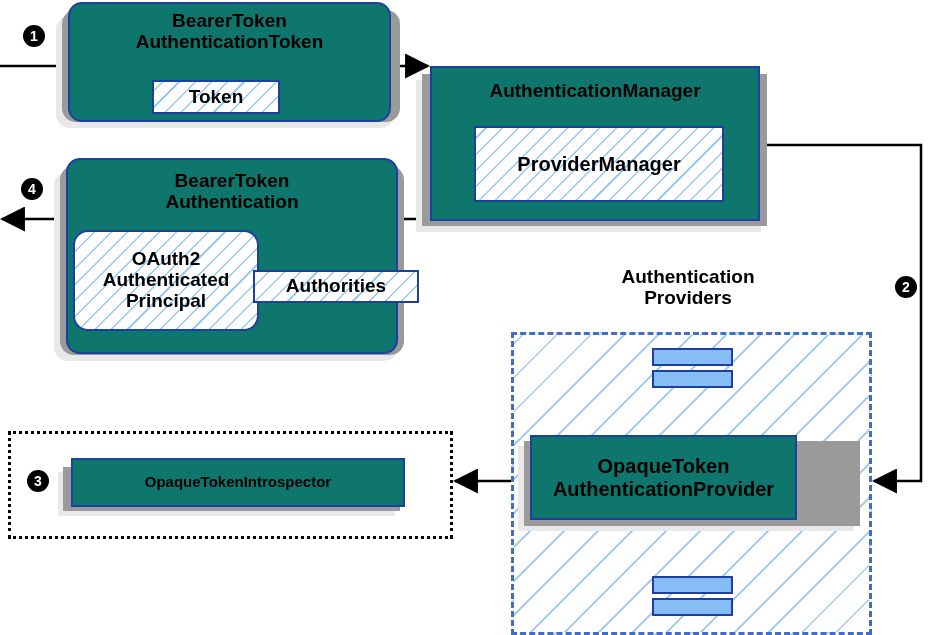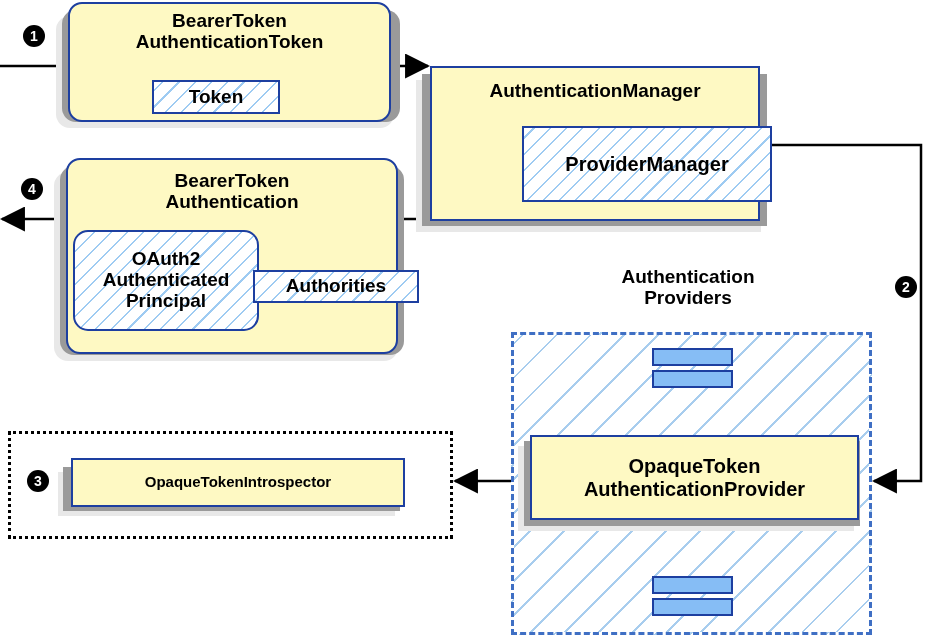--- a/index.html
+++ b/index.html
@@ -16,21 +16,21 @@
     width: 932px;
     height: 635px;
     background: #ffffff;
     overflow: hidden;
   }
 
   
   .node {
     position: absolute;
     box-sizing: border-box;
-    background: #fef9c3;
+    background: #0f766e;
     border: 2px solid #1d3fa0;
     color: #000000;
     font-weight: bold;
     display: flex;
     flex-direction: column;
     align-items: center;
   }
   .node.rounded { border-radius: 14px; }
 
   
@@ -174,38 +174,38 @@
   <div class="providers-region" style="left:511px; top:332px; width:361px; height:303px;"></div>
 
   <div class="mini-bar" style="left:652px; top:348px; width:81px; height:18px;"></div>
   <div class="mini-bar" style="left:652px; top:370px; width:81px; height:18px;"></div>
 
   <div class="mini-bar" style="left:652px; top:576px; width:81px; height:18px;"></div>
   <div class="mini-bar" style="left:652px; top:598px; width:81px; height:18px;"></div>
 
   <div class="shadow-b" style="left:518px; top:446px; width:336px; height:85px;"></div>
   <div class="shadow-a" style="left:524px; top:441px; width:336px; height:85px;"></div>
-  <div class="node" style="left:530px; top:435px; width:329px; height:85px; justify-content:center;">
+  <div class="node" style="left:530px; top:435px; width:267px; height:85px; justify-content:center;">
     <div class="node-title" style="font-size:20px;">OpaqueToken
 AuthenticationProvider</div>
   </div>
 
   <div class="dotted-group" style="left:8px; top:431px; width:445px; height:108px;"></div>
 
   <div class="shadow-b" style="left:58px; top:472px; width:337px; height:44px;"></div>
   <div class="shadow-a" style="left:63px; top:467px; width:337px; height:44px;"></div>
   <div class="node" style="left:71px; top:458px; width:334px; height:49px; justify-content:center;">
     <div class="node-title" style="font-size:15px;">OpaqueTokenIntrospector</div>
   </div>
 
   <div class="shadow-b" style="left:416px; top:80px; width:345px; height:152px;"></div>
   <div class="shadow-a" style="left:422px; top:74px; width:345px; height:152px;"></div>
   <div class="node" style="left:430px; top:66px; width:330px; height:155px;">
     <div class="node-title" style="font-size:19px; margin-top:12px;">AuthenticationManager</div>
-    <div class="hatch-box" style="left:42px; top:58px; width:250px; height:76px; font-size:20px;margin-left:48px;">ProviderManager</div>
+    <div class="hatch-box" style="left:42px; top:58px; width:250px; height:76px; font-size:20px;">ProviderManager</div>
   </div>
 
   <div class="shadow-b rounded" style="left:56px; top:16px; width:338px; height:112px;"></div>
   <div class="shadow-a rounded" style="left:62px; top:10px; width:338px; height:112px;"></div>
   <div class="node rounded" style="left:68px; top:2px; width:323px; height:120px;">
     <div class="node-title" style="font-size:19px; margin-top:6px;">BearerToken
 AuthenticationToken</div>
     <div class="hatch-box" style="left:82px; top:76px; width:128px; height:34px; font-size:19px;">Token</div>
   </div>
 

